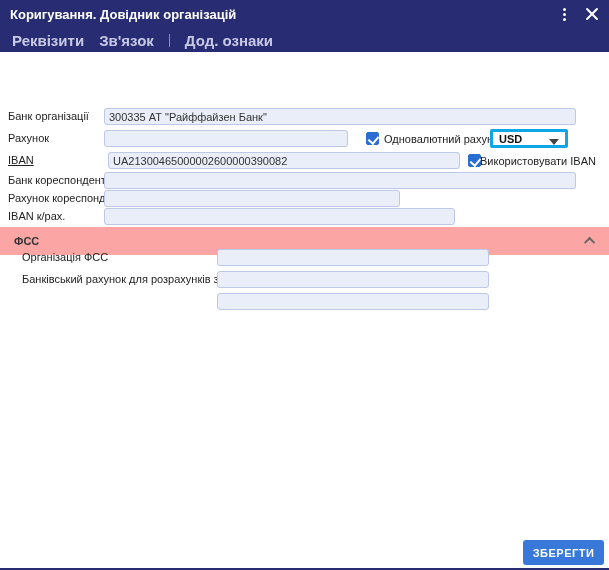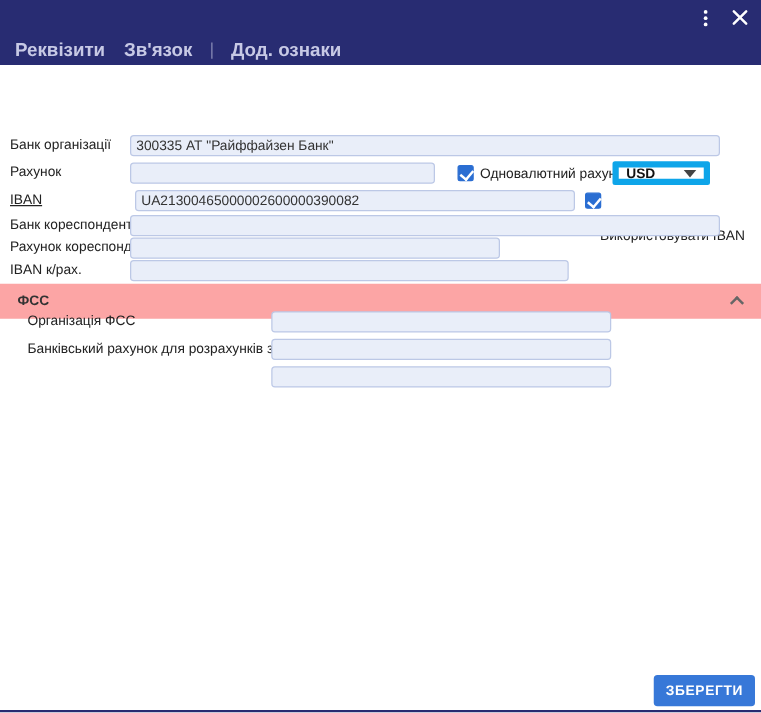--- a/index.html
+++ b/index.html
@@ -44,22 +44,22 @@
   .checkbox {
     position:absolute; width:13px; height:13px; background:#2b6ed2; border:1px solid #2b6ed2;
     border-radius:2px; cursor:pointer;
   }
   .checkbox::after {
     content:""; position:absolute; left:3px; top:1px; width:5px; height:8px;
     border:solid #ffffff; border-width:0 2px 2px 0; transform:rotate(40deg);
   }
   .cb-label { position:absolute; font-size:11px; color:#222; white-space:nowrap; line-height:15px; }
   .select {
-    position:absolute; height:19px; background:#ffffff; border:5px solid #0ea5e9; border-radius:2px;
-    display:flex; align-items:center; padding:0 6px; cursor:pointer;
+    position:absolute; height:19px; background:#ffffff; border:3px solid #0ea5e9; border-radius:2px;
+    display:flex; align-items:flex-end; padding:0 6px; cursor:pointer;
   }
   .select .sel-value { font-size:11px; font-weight:bold; color:#111; }
   .select .arrow-down {
     margin-left:auto; width:0; height:0;
     border-left:5px solid transparent; border-right:5px solid transparent; border-top:6px solid #444;
   }
 
   
   .section-header {
     position:absolute; left:0; width:609px; height:28px; background:#fca5a5;
@@ -78,20 +78,21 @@
     font-family:"Liberation Sans", sans-serif; font-size:11px; font-weight:bold; letter-spacing:0.5px; cursor:pointer;
   }
   .bottom-strip { position:absolute; left:0; top:568px; width:609px; height:2px; background:#282c72; }
 </style>
 </head>
 <body>
 
 <div class="dialog">
 
   <div class="titlebar">
+    <span class="title">Коригування. Довідник організацій</span>
     <div class="titlebar-actions">
       <div class="kebab">
           <i></i>
           <i></i>
           <i></i>
         </div>
       <div class="closex"></div>
     </div>
   </div>
 
@@ -112,21 +113,21 @@
     <span class="checkbox" style="left:366px; top:80px;"></span>
     <span class="cb-label" style="left:384px; top:80px;">Одновалютний рахунок</span>
     <div class="select" style="left:490px; top:77px; width:78px;">
       <span class="sel-value">USD</span>
       <span class="arrow-down"></span>
     </div>
 
     <span class="flabel" style="top:100px;text-decoration:underline;">IBAN</span>
     <input class="tinput" style="left: 108px; top: 100px; width: 352px;" type="text" value="UA21300465000002600000390082">
     <span class="checkbox" style="left:468px; top:102px;"></span>
-    <span class="cb-label" style="left:480px; top:102px;margin-top:28px;">Використовувати IBAN</span>
+    <span class="cb-label" style="left:480px; top:102px;">Використовувати IBAN</span>
 
     <span class="flabel" style="top:120px;">Банк кореспондент</span>
     <input class="tinput" style="left: 104px; top: 120px; width: 472px;" type="text" value="">
 
     <span class="flabel" style="top:138px;">Рахунок кореспондент</span>
     <input class="tinput" style="left: 104px; top: 138px; width: 296px;" type="text" value="">
 
     <span class="flabel" style="top:156px;">IBAN к/рах.</span>
     <input class="tinput" style="left: 104px; top: 156px; width: 351px;" type="text" value="">
 

